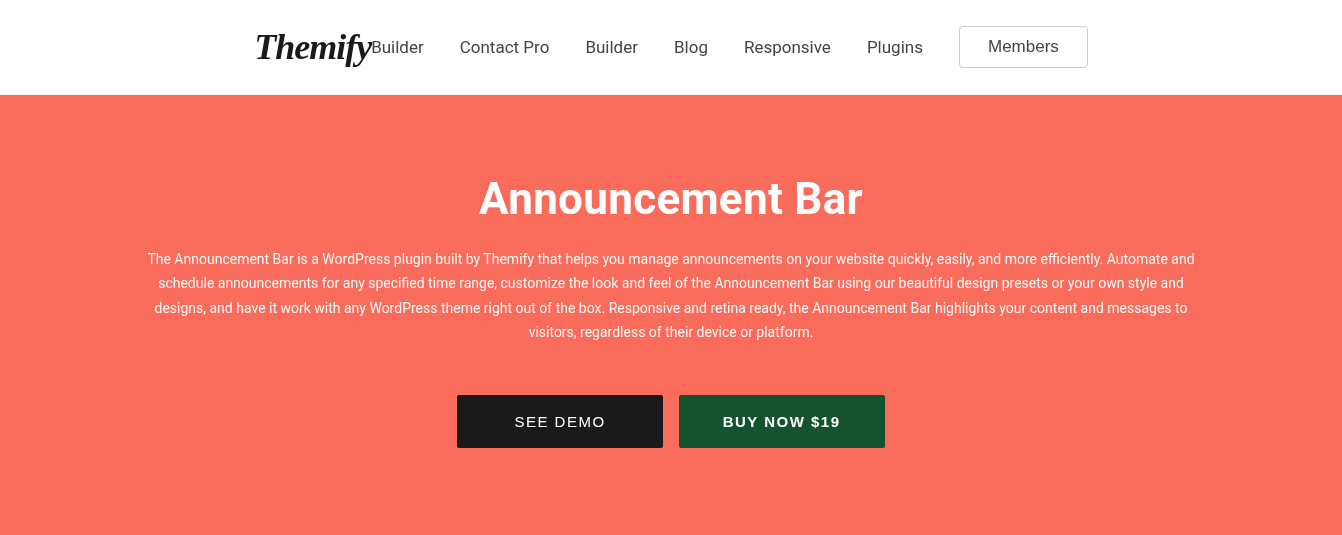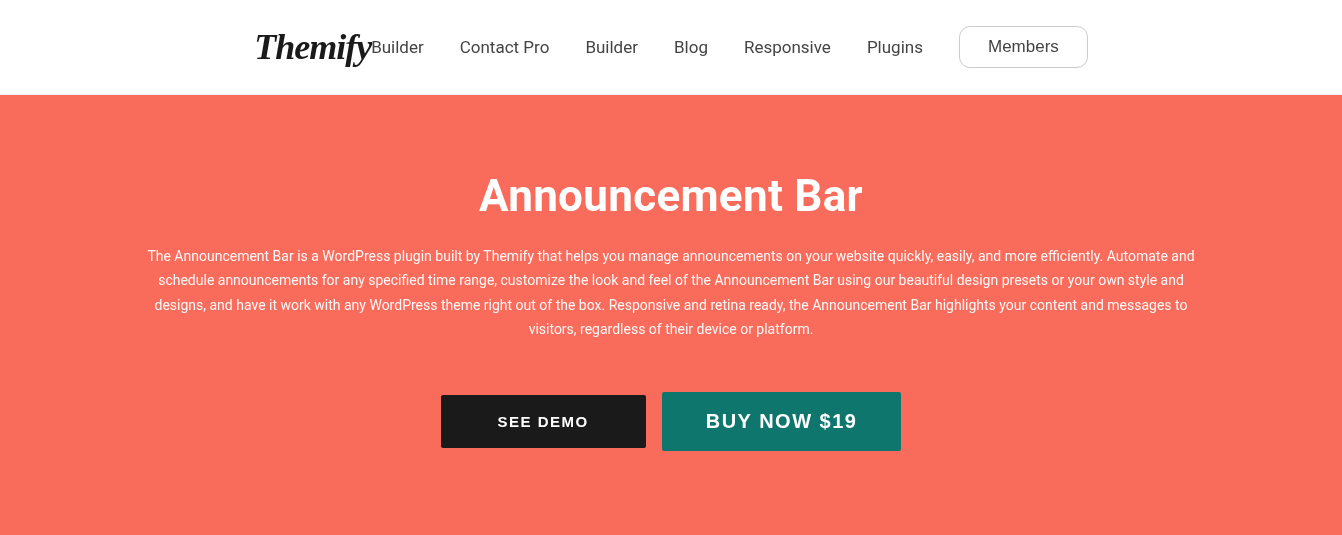--- a/index.html
+++ b/index.html
@@ -48,21 +48,21 @@
       text-decoration: none;
       cursor: pointer;
       font-weight: 400;
     }
 
     .members-btn {
       font-size: 17px;
       color: #444444;
       border: 1.5px solid #cccccc;
       padding: 10px 28px;
-      border-radius: 11px;
+      border-radius: 4px;
       cursor: pointer;
       background: #ffffff;
       font-weight: 400;
     }
 
     
     .hero {
       background-color: #f96b5b;
       display: flex;
       flex-direction: column;
@@ -93,33 +93,33 @@
     .hero-buttons {
       display: flex;
       gap: 16px;
       align-items: center;
     }
 
     .btn-demo {
       background: #1a1a1a;
       color: #ffffff;
       font-size: 15px;
-      font-weight: 700;
+      font-weight: 400;
       letter-spacing: 1.5px;
       padding: 18px 57px;
       border: none;
       border-radius: 2px;
       cursor: pointer;
       text-transform: uppercase;
     }
 
     .btn-buy {
-      background: #0f766e;
+      background: #14532d;
       color: #ffffff;
-      font-size: 20px;
+      font-size: 15px;
       font-weight: 700;
       letter-spacing: 1.5px;
       padding: 18px 44px;
       border: none;
       border-radius: 2px;
       cursor: pointer;
       text-transform: uppercase;
     }
   </style>
 </head>

